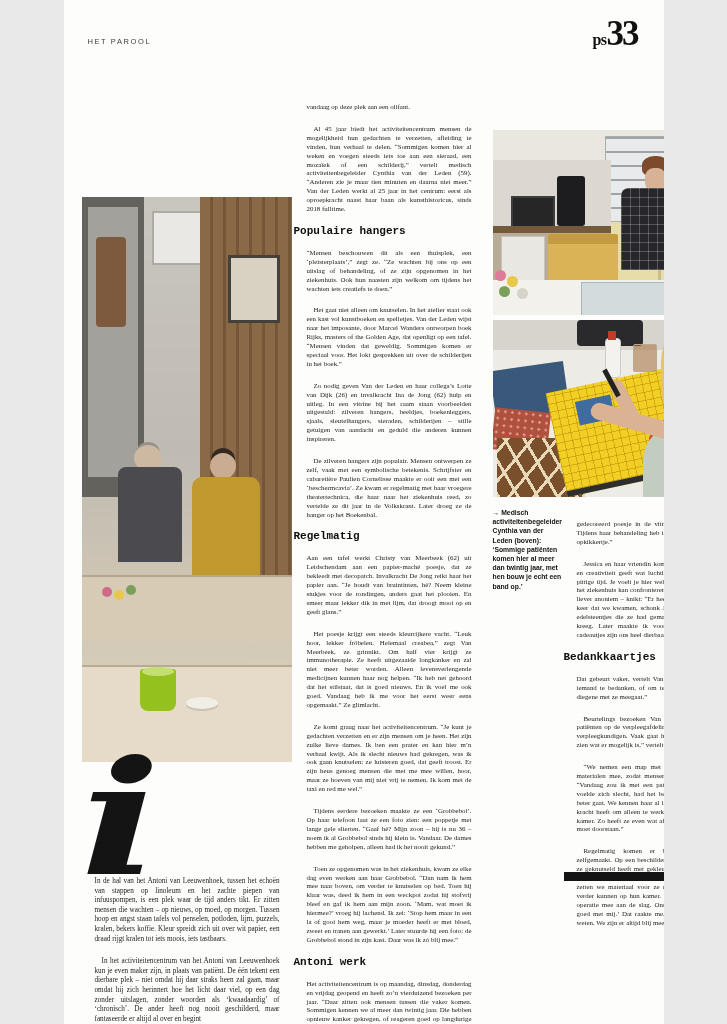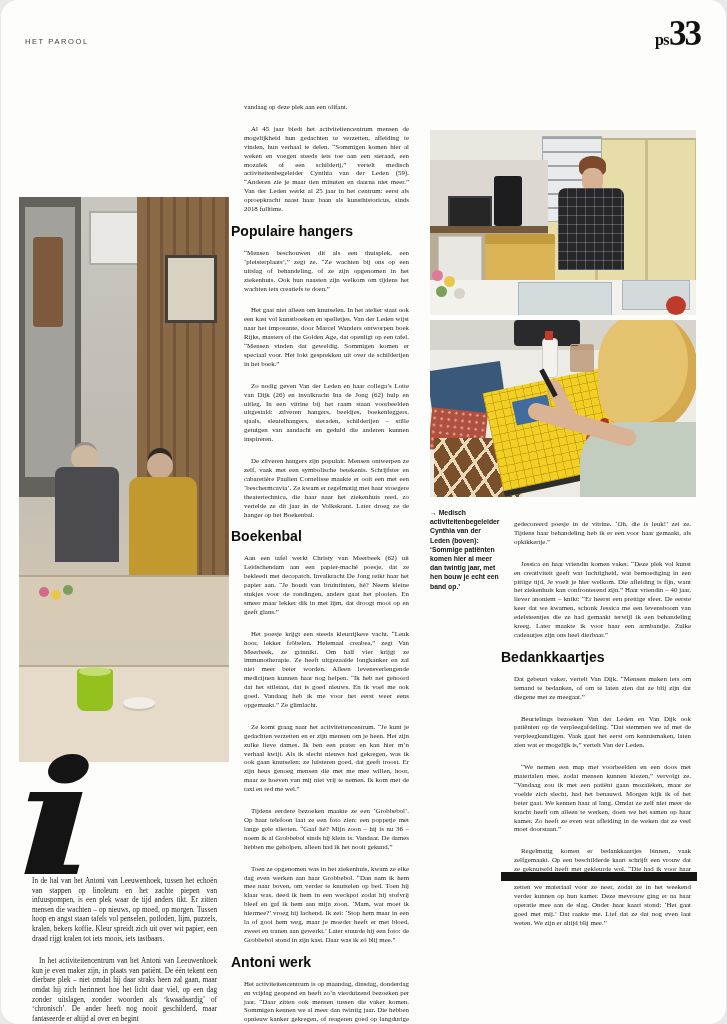--- a/index.html
+++ b/index.html
@@ -1,38 +1,38 @@
 <!DOCTYPE html>
 <html><head>
 <meta charset="utf-8">
 <style>
   html,body{margin:0;padding:0;background:#e9e9e9;}
-  .page{position:relative;width:725px;height:1024px;background:#fdfdfc;margin:0 auto;
-        overflow:hidden;font-family:"Liberation Serif",serif;color:#1e1e1e;border-radius:17px;}
+  .page{position:relative;width:600px;height:1024px;background:#fdfdfc;margin:0 auto;
+        overflow:hidden;font-family:"Liberation Serif",serif;color:#1e1e1e;}
   
   .masthead{position:absolute;left:24px;top:37px;font-family:"Liberation Sans",sans-serif;
             font-size:7.5px;letter-spacing:1.6px;color:#3d3d3d;}
   .pagebadge{position:absolute;right:26px;top:16px;display:flex;align-items:baseline;color:#111;}
   .pagebadge .ps{font-family:"Liberation Serif",serif;font-weight:bold;font-size:16px;letter-spacing:-0.5px;}
   .pagebadge .num{font-family:"Liberation Serif",serif;font-weight:bold;font-size:35px;letter-spacing:-2px;line-height:1;text-align:center;}
   
   .photo{position:absolute;overflow:hidden;}
   .photo div{position:absolute;}
   #photoL{left:18px;top:197px;width:210px;height:565px;background:linear-gradient(180deg,#c9c6c0 0%,#bfbbb3 45%,#cfc5b3 70%,#ddd3c1 100%);}
   #photo1{left:429px;top:130px;width:266px;height:185px;background:#eae7e0;}
   #photo2{left:429px;top:320px;width:266px;height:177px;background:#edebe5;}
   
   .dropcap{position:absolute;left:16px;top:740px;font-family:"DejaVu Serif",serif;
            font-style:italic;font-weight:700;font-size:158px;line-height:1;color:#141414;
            transform:scale(1.35,1);transform-origin:left top;z-index:5;}
   
   .col{position:absolute;text-align:justify;font-size:6.9px;line-height:8.9px;color:#222;}
   .col p{margin:13px;}
   .col p.ind{text-indent:7px;}
-  .col h3{margin:7px 0 1px 0;font-family:Liberation Sans, sans-serif;font-size:14px;
+  .col h3{margin:7px 0 1px 0;font-family:Liberation Mono, monospace;font-size:11px;
           letter-spacing:0;color:#0e0e0e;text-align:left;}
   #colMid{left:230px;top:90px;width:191px;}
   #colRight{left:500px;top:507px;width:203px;}
   #lede{left:18px;top:864px;width:211px;font-size:7.2px;line-height:9.6px;color:#1b1b1b;}
   
   .caption{position:absolute;left:429px;top:508px;width:72px;font-family:"Liberation Sans",sans-serif;
            font-weight:bold;font-size:6.8px;line-height:9.2px;color:#121212;text-align:left;}
   
   .quotebar{position:absolute;left:500px;top:872px;width:196px;height:9px;background:#141414;}
   .pullquote{position:absolute;left:500px;top:889px;width:212px;font-family:"Liberation Serif",serif;
@@ -110,21 +110,21 @@
   <div class="dropcap">i</div>
 
   <div class="col" id="colMid">
     <p>vandaag op deze plek aan een olifant.</p>
     <p class="ind">Al 45 jaar biedt het activiteitencentrum mensen de mogelijkheid hun gedachten te verzetten, afleiding te vinden, hun verhaal te delen. “Sommigen komen hier al weken en voegen steeds iets toe aan een sieraad, een mozaïek of een schilderij,” vertelt medisch activiteitenbegeleider Cynthia van der Leden (59). “Anderen zie je maar tien minuten en daarna niet meer.” Van der Leden werkt al 25 jaar in het centrum: eerst als oproepkracht naast haar baan als kunsthistoricus, sinds 2018 fulltime.</p>
     <h3>Populaire hangers</h3>
     <p>“Mensen beschouwen dit als een thuisplek, een ‘pleisterplaats’,” zegt ze. “Ze wachten bij ons op een uitslag of behandeling, of ze zijn opgenomen in het ziekenhuis. Ook hun naasten zijn welkom om tijdens het wachten iets creatiefs te doen.”</p>
     <p class="ind">Het gaat niet alleen om knutselen. In het atelier staat ook een kast vol kunstboeken en spelletjes. Van der Leden wijst naar het imposante, door Marcel Wanders ontworpen boek Rijks, masters of the Golden Age, dat openligt op een tafel. “Mensen vinden dat geweldig. Sommigen komen er speciaal voor. Het lokt gesprekken uit over de schilderijen in het boek.”</p>
     <p class="ind">Zo nodig geven Van der Leden en haar collega’s Lotte van Dijk (26) en invalkracht Ina de Jong (62) hulp en uitleg. In een vitrine bij het raam staan voorbeelden uitgestald: zilveren hangers, beeldjes, boekenleggers, sjaals, sleutelhangers, sieraden, schilderijen – stille getuigen van aandacht en geduld die anderen kunnen inspireren.</p>
     <p class="ind">De zilveren hangers zijn populair. Mensen ontwerpen ze zelf, vaak met een symbolische betekenis. Schrijfster en cabaretière Paulien Cornelisse maakte er ooit een met een ‘beschermcavia’. Ze kwam er regelmatig met haar vroegere theatertechnica, die haar naar het ziekenhuis reed, zo vertelde ze dit jaar in de Volkskrant. Later droeg ze de hanger op het Boekenbal.</p>
-    <h3>Boekenbal</h3>
+    <h3>Regelmatig</h3>
     <p>Aan een tafel werkt Christy van Meerbeek (62) uit Leidschendam aan een papier-maché poesje, dat ze bekleedt met decopatch. Invalkracht De Jong reikt haar het papier aan. “Je houdt van bruintinten, hè? Neem kleine stukjes voor de rondingen, anders gaat het plooien. En smeer maar lekker dik in met lijm, dat droogt mooi op en geeft glans.”</p>
     <p class="ind">Het poesje krijgt een steeds kleurrijkere vacht. “Leuk hoor, lekker fröbelen. Helemaal creabea,” zegt Van Meerbeek, ze grinnikt. Om half vier krijgt ze immunotherapie. Ze heeft uitgezaaide longkanker en zal niet meer beter worden. Alleen levensverlengende medicijnen kunnen haar nog helpen. “Ik heb net gehoord dat het stilstaat, dat is goed nieuws. En ik voel me ook goed. Vandaag heb ik me voor het eerst weer eens opgemaakt.” Ze glimlacht.</p>
     <p class="ind">Ze komt graag naar het activiteitencentrum. “Je kunt je gedachten verzetten en er zijn mensen om je heen. Het zijn zulke lieve dames. Ik ben een prater en kan hier m’n verhaal kwijt. Als ik slecht nieuws had gekregen, was ik ook gaan knutselen: ze luisteren goed, dat geeft troost. Er zijn heus genoeg mensen die met me mee willen, hoor, maar ze hoeven van mij niet vrij te nemen. Ik kom met de taxi en red me wel.”</p>
     <p class="ind">Tijdens eerdere bezoeken maakte ze een ‘Grobbebol’. Op haar telefoon laat ze een foto zien: een poppetje met lange gele slierten. “Gaaf hè? Mijn zoon – hij is nu 36 – noem ik al Grobbebol sinds hij klein is. Vandaar. De dames hebben me geholpen, alleen had ik het nooit gekund.”</p>
     <p class="ind">Toen ze opgenomen was in het ziekenhuis, kwam ze elke dag even werken aan haar Grobbebol. “Dan nam ik hem mee naar boven, om verder te knutselen op bed. Toen hij klaar was, deed ik hem in een weckpot zodat hij stofvrij bleef en gaf ik hem aan mijn zoon. ‘Mam, wat moet ik hiermee?’ vroeg hij lachend. Ik zei: ‘Stop hem maar in een la of gooi hem weg, maar je moeder heeft er met bloed, zweet en tranen aan gewerkt.’ Later stuurde hij een foto: de Grobbebol stond in zijn kast. Daar was ik zó blij mee.”</p>
     <h3>Antoni werk</h3>
     <p>Het activiteitencentrum is op maandag, dinsdag, donderdag en vrijdag geopend en heeft zo’n vierduizend bezoeken per jaar. “Daar zitten ook mensen tussen die vaker komen. Sommigen kennen we al meer dan twintig jaar. Die hebben opnieuw kanker gekregen, of reageren goed op langdurige medicatie. Met hen bouw je echt een band op,” zegt Van der Leden.</p>
     <p class="ind">“Natuurlijk is het moeilijk als iemand slecht nieuws krijgt, of als je voorgoed afscheid moet nemen. Hoewel we hier niet direct vragen naar iemands ziekte, komen mensen na een onderzoek vaak als eerste naar ons toe om te vertellen over een goede uitslag. We leven met ze mee, dat maakt dit werk intens.”</p>
     <p class="ind">Van Dijk knikt. “Als je bewust afscheid van iemand moet nemen, vergeet je dat nooit meer. Later zeggen we soms, bij een bepaalde techniek: ‘Die patiënt gebruikte die techniek ook altijd.’”</p>
     <p class="ind">Het activiteitencentrum biedt veel meer dan een uurtje knutselen. Mensen voelen zich er zo vertrouwd dat ze zich écht kunnen ontspannen. “Eén patiënt moest altijd medicatie nemen tegen de spanning voor een scan,” vertelt Van der Leden. “Sinds ze voorafgaand aan de scan mozaïekt, hoeft ze geen pillen meer te slikken.”</p>

